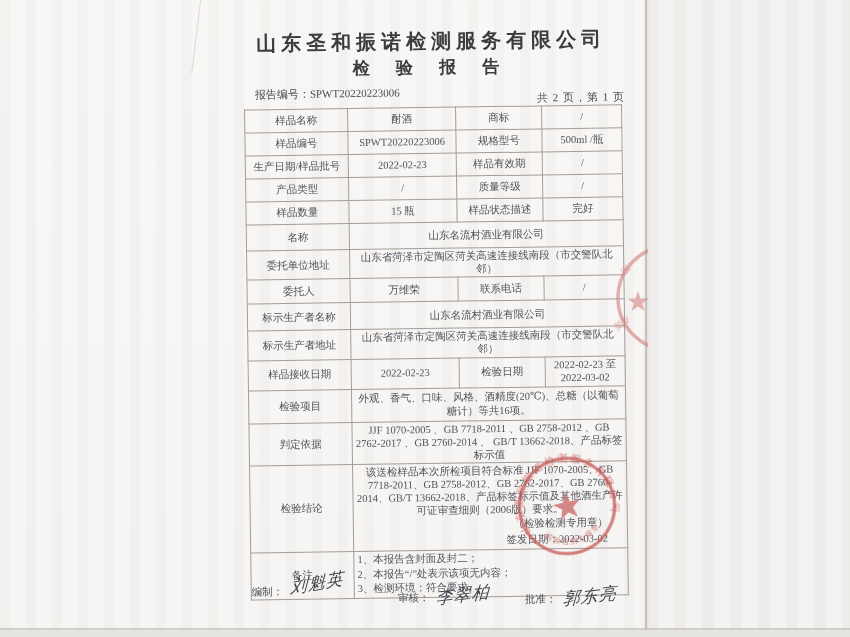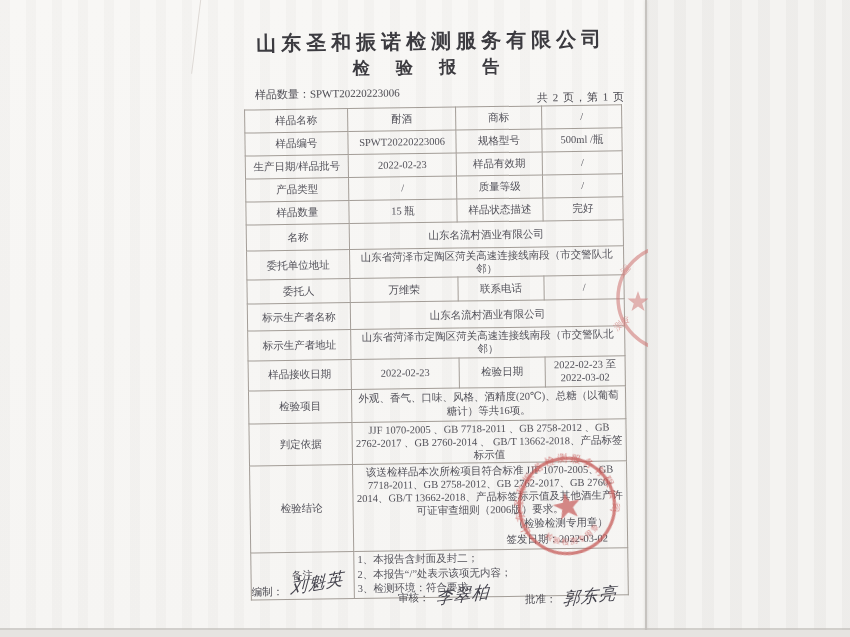--- a/index.html
+++ b/index.html
@@ -63,21 +63,21 @@
 </head>
 <body>
 
 <div class="scan">
   <div class="right-margin"></div>
   <div class="corner-line"></div>
 
   <div class="content">
     <div class="title1">山东圣和振诺检测服务有限公司</div>
     <div class="title2">检 验 报 告</div>
-    <div class="report-no"><span>样品数量：</span><span>SPWT20220223006</span></div>
+    <div class="report-no"><span>报告编号：</span><span>SPWT20220223006</span></div>
     <div class="page-info">共 2 页，第 1 页</div>
 
     <table class="report">
       <colgroup>
           <col style="width:103px">
           <col style="width:108px">
           <col style="width:86px">
           <col style="width:80px">
         </colgroup>
       <tbody>

